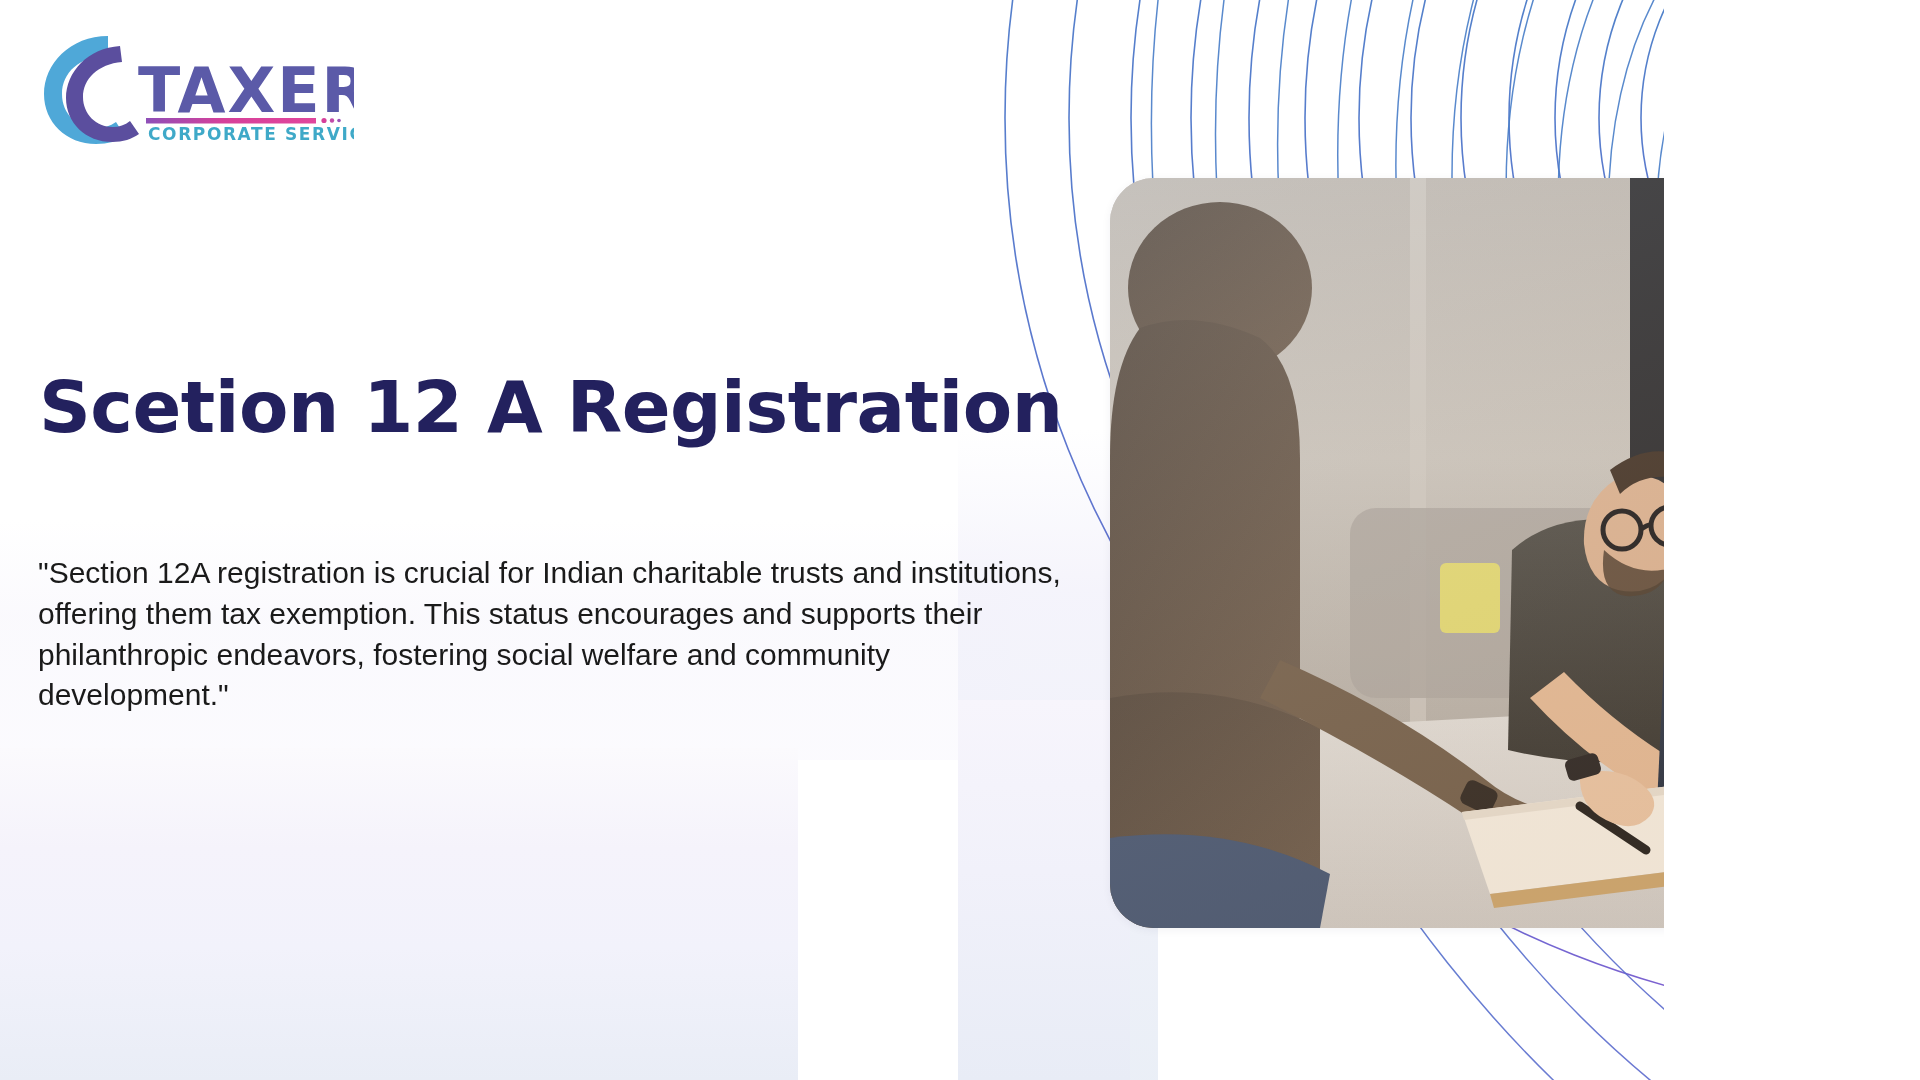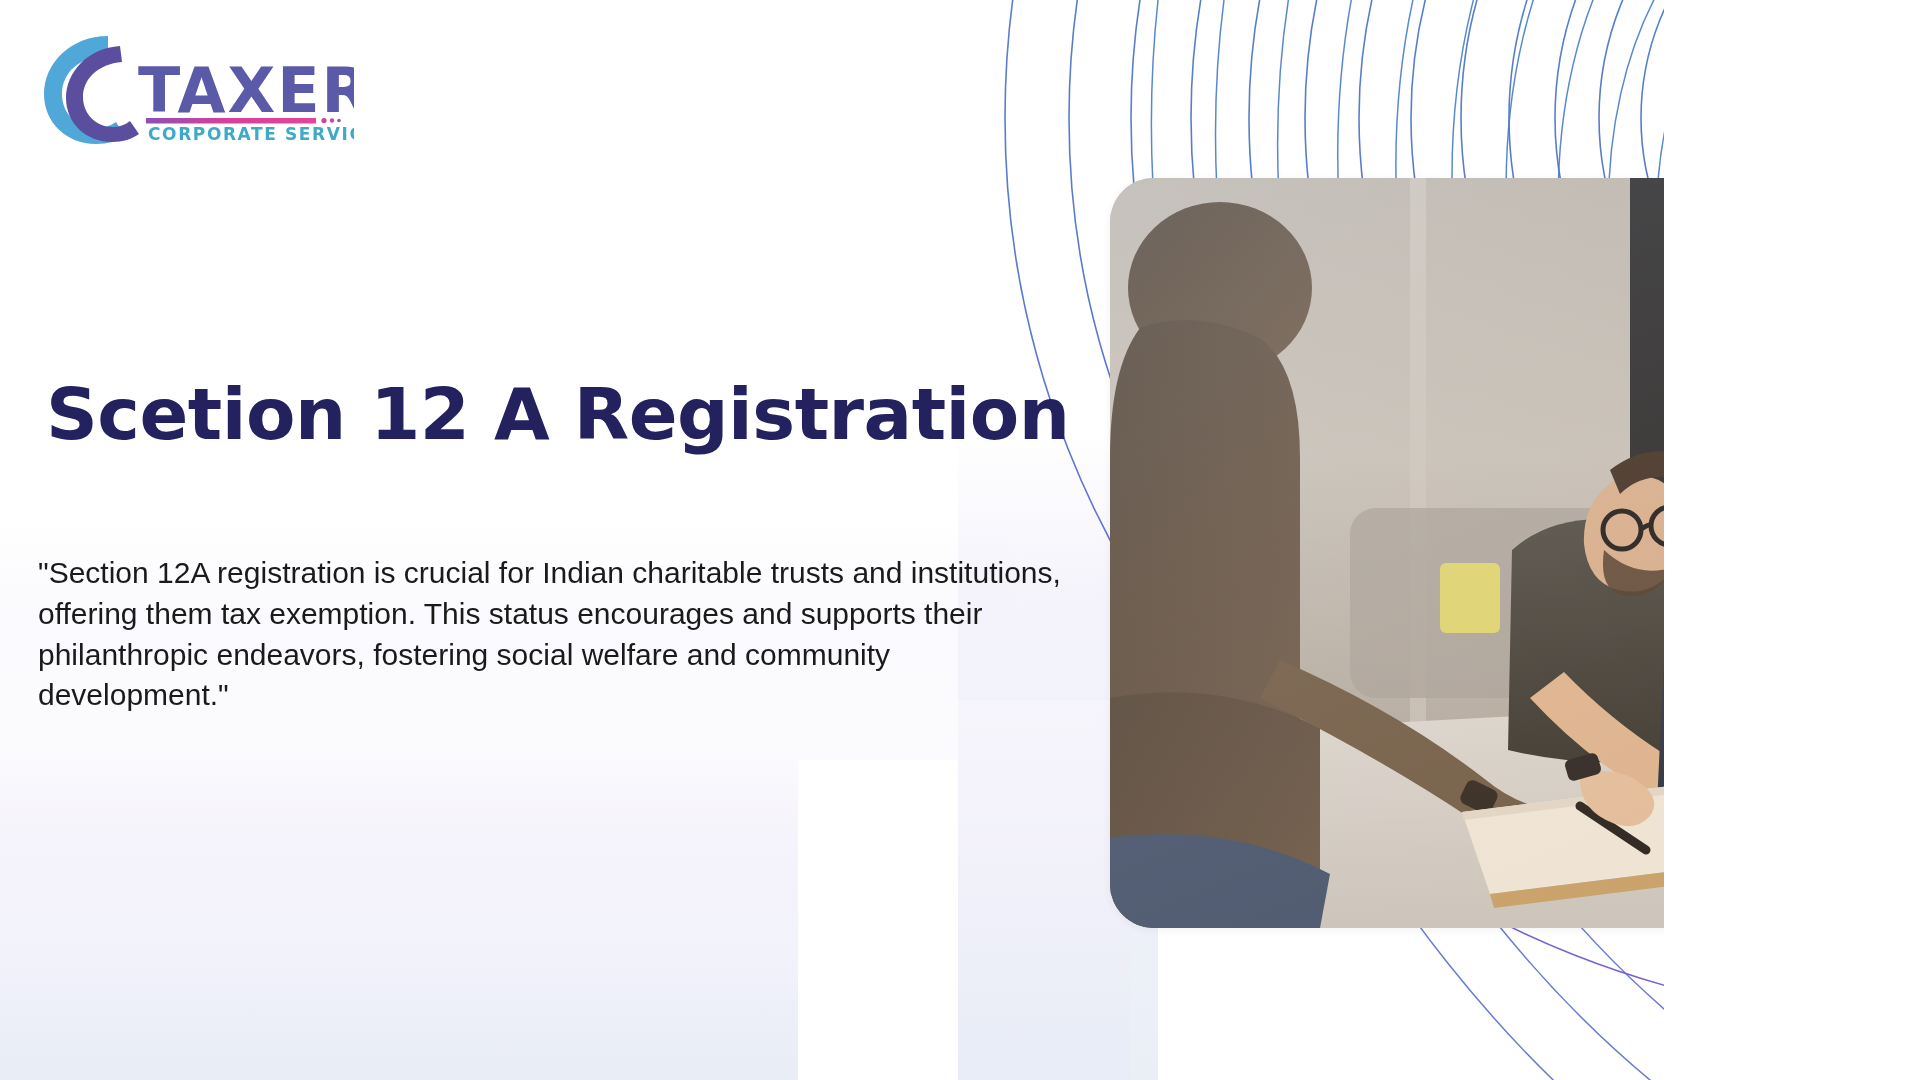--- a/index.html
+++ b/index.html
@@ -78,21 +78,21 @@
     height: 120px;
   }
   .logo svg { display: block; }
 
   
   .headline {
     position: absolute;
     left: 38px;
     top: 368px;
     width: 1060px;
-    margin: 8px;
+    margin: 1px;
     font-family: "DejaVu Sans", sans-serif;
     font-weight: 700;
     font-size: 72px;
     line-height: 1.08;
     letter-spacing: -0.5px;
     color: #23215e;
     white-space: nowrap;
   }
 
   

